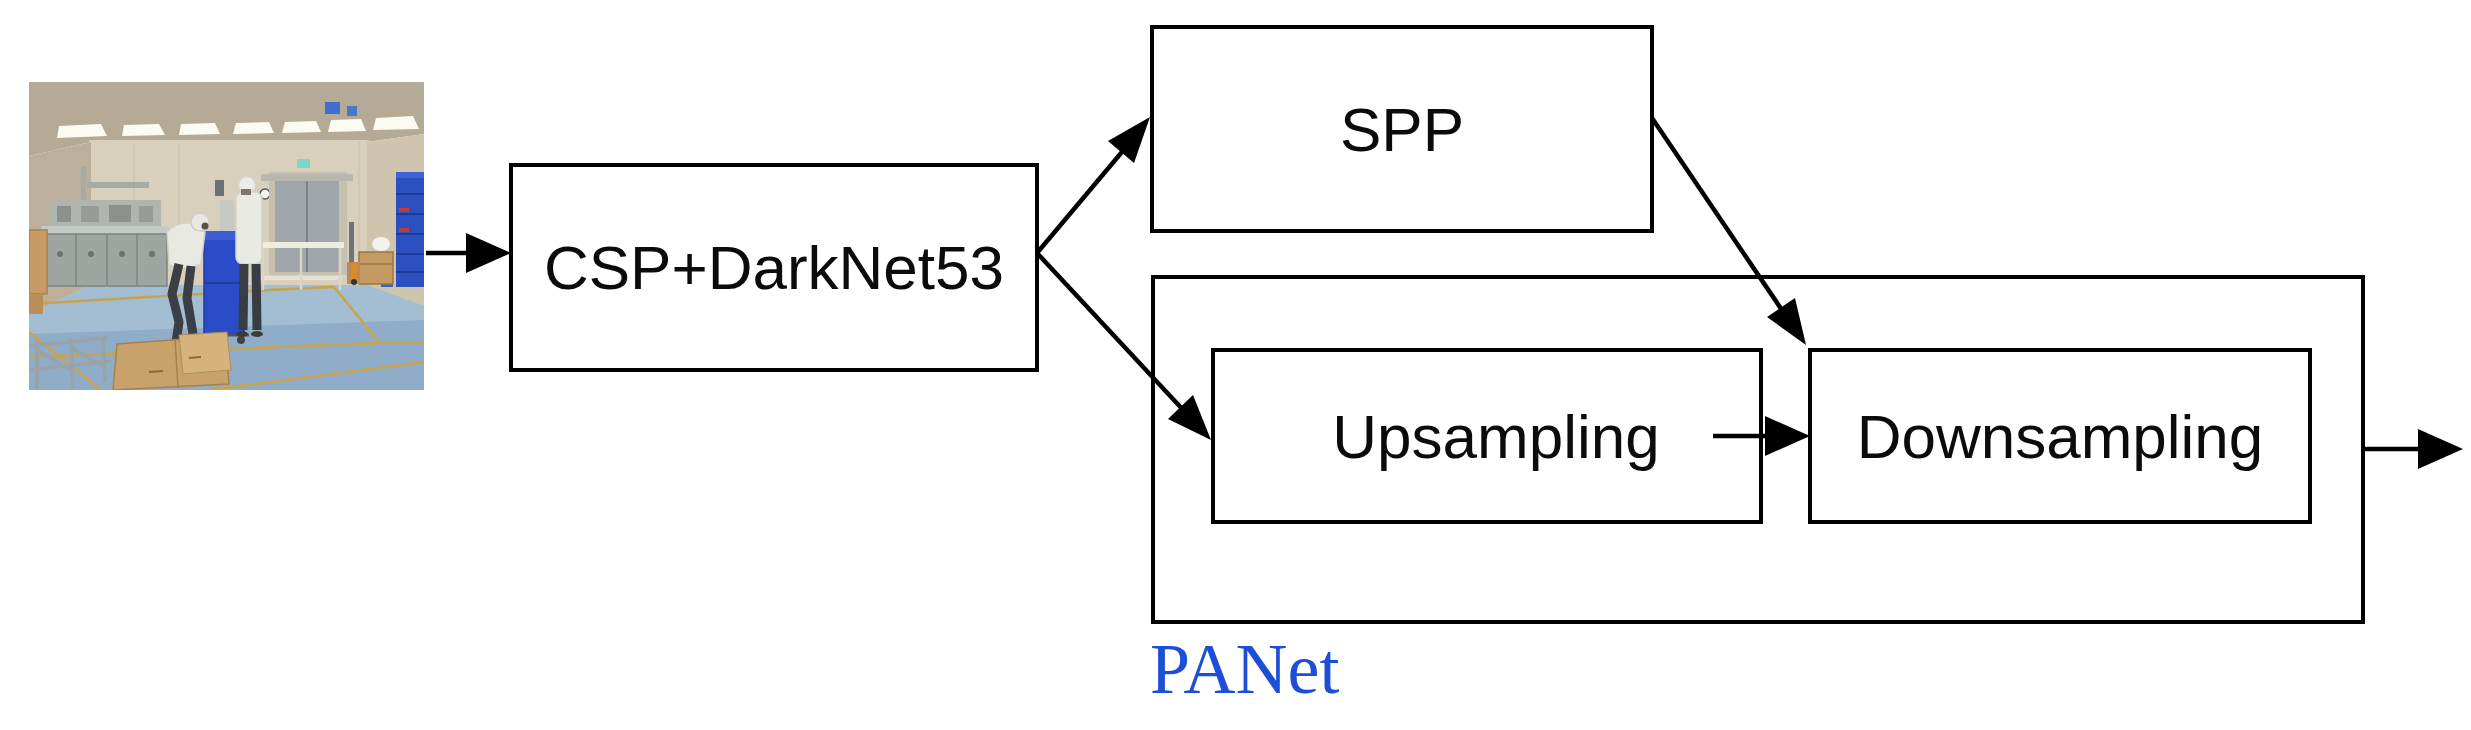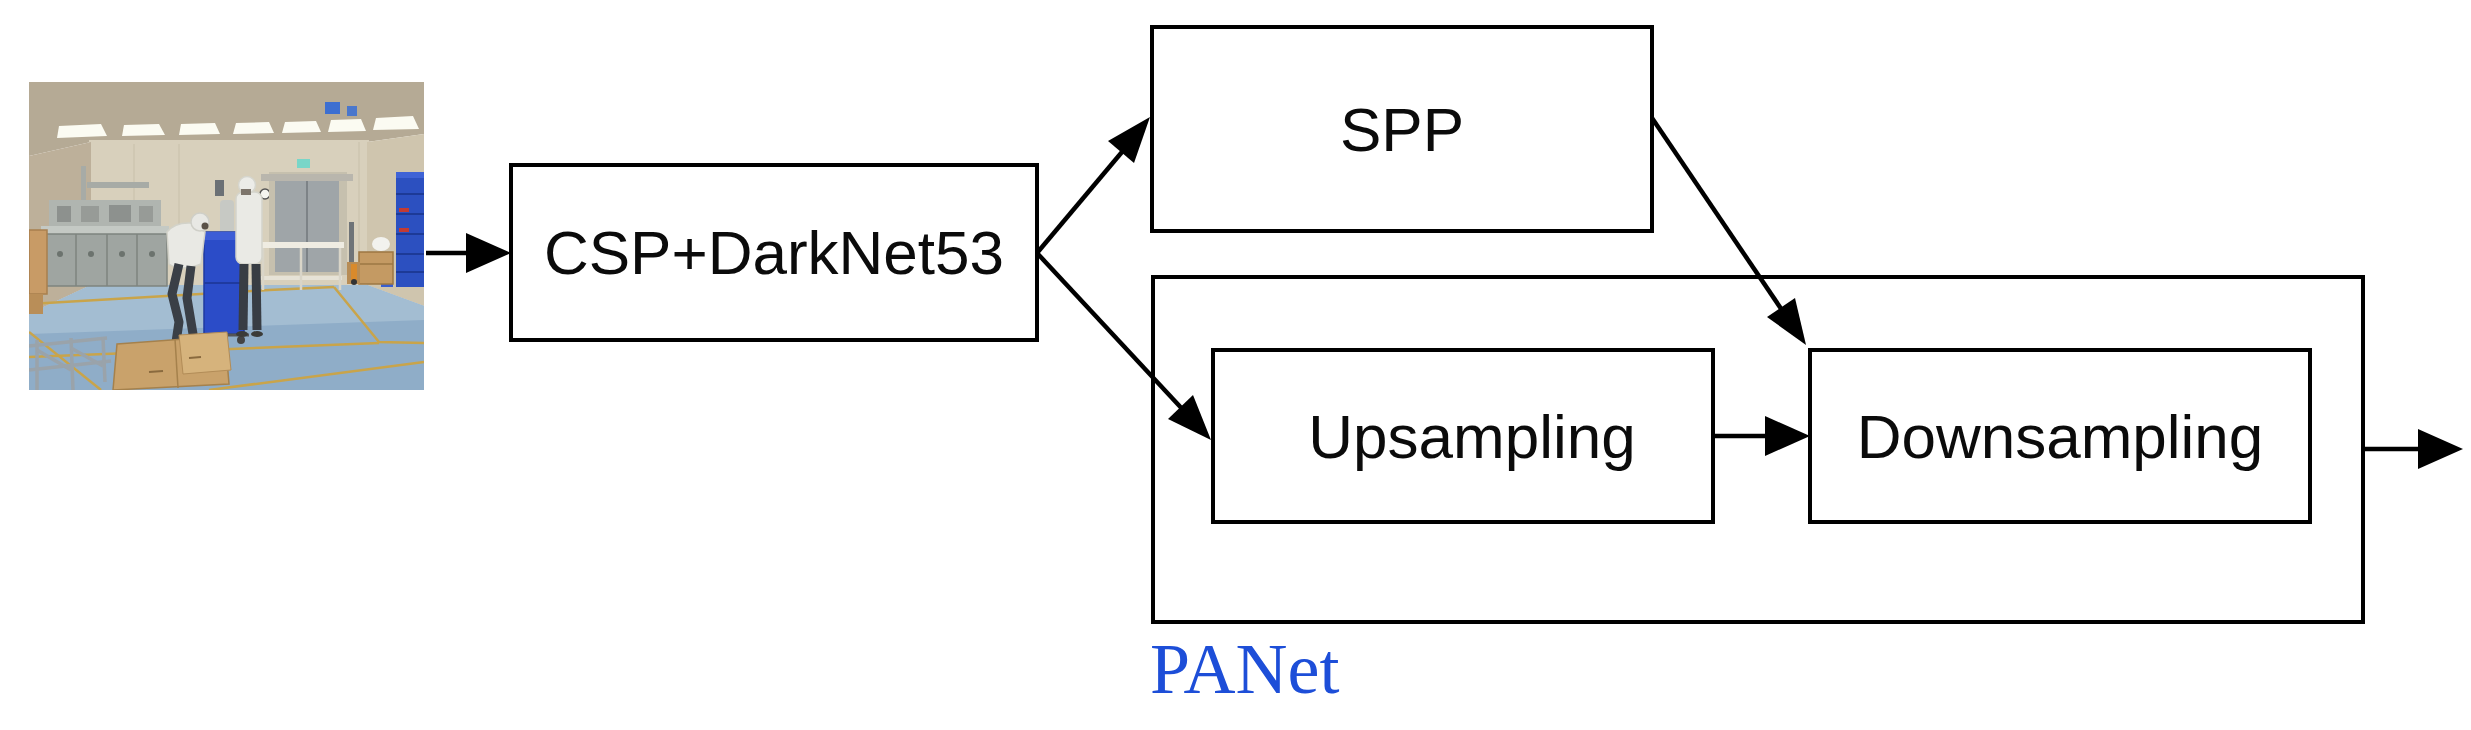--- a/index.html
+++ b/index.html
@@ -1,24 +1,24 @@
 <!DOCTYPE html>
 <html><head>
 <meta charset="utf-8">
 <style>
   html,body{margin:0;padding:0;background:#ffffff;}
   #stage{position:relative;width:2471px;height:730px;background:#ffffff;overflow:hidden;
          font-family:"Liberation Sans",sans-serif;}
   .box{position:absolute;background:#ffffff;border:4px solid #000000;box-sizing:border-box;
        display:flex;align-items:center;justify-content:center;}
   .box-label{font-family:"Liberation Sans",sans-serif;font-size:62px;color:#0b0b0b;white-space:nowrap;}
-  #csp-box{left:509px;top:163px;width:530px;height:179px;}
+  #csp-box{left:509px;top:163px;width:530px;height:209px;}
   #spp-box{left:1150px;top:25px;width:504px;height:208px;}
   #panet-box{left:1151px;top:275px;width:1214px;height:349px;background:transparent;}
-  #upsampling-box{left:1211px;top:348px;width:504px;height:176px;padding-left:18px;}
+  #upsampling-box{left:1211px;top:348px;width:552px;height:176px;padding-left:18px;}
   #downsampling-box{left:1808px;top:348px;width:504px;height:176px;}
   #panet-label{position:absolute;left:1150px;top:628px;font-family:"Liberation Serif",serif;
                font-size:72px;color:#1d4ed8;white-space:nowrap;}
   #photo{position:absolute;left:29px;top:82px;width:395px;height:308px;overflow:hidden;}
   #arrow-layer{position:absolute;left:0;top:0;width:2471px;height:730px;pointer-events:none;z-index:5;}
 </style>
 </head>
 <body>
 
 <div id="stage">

